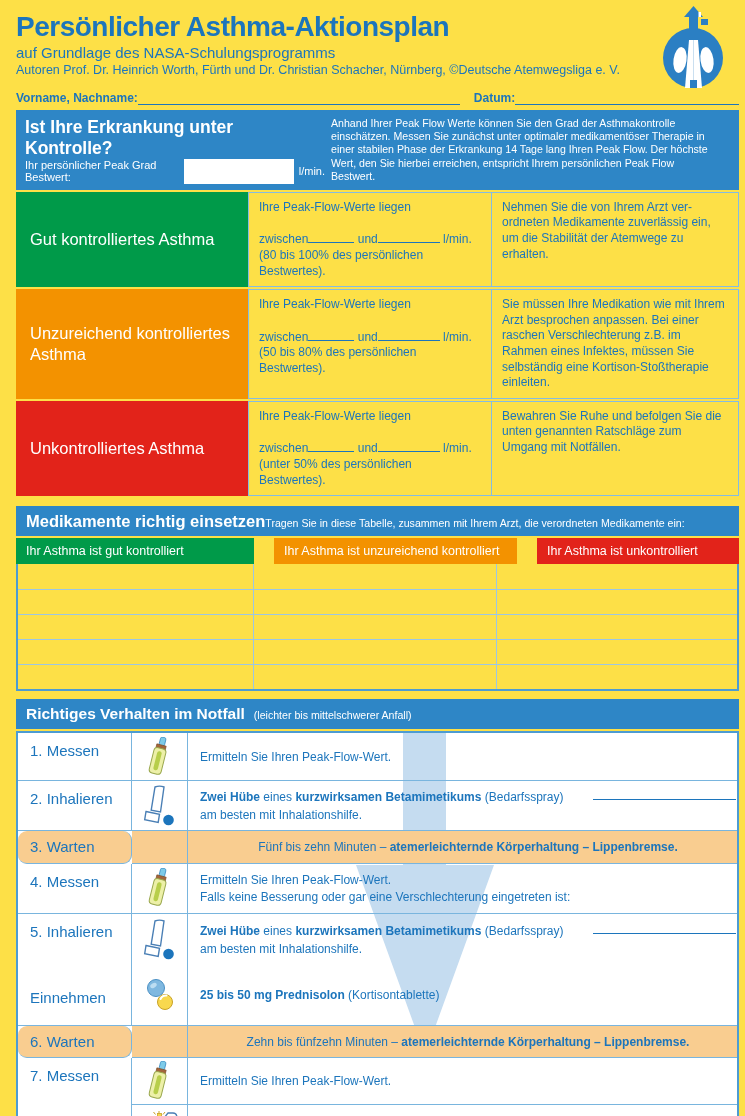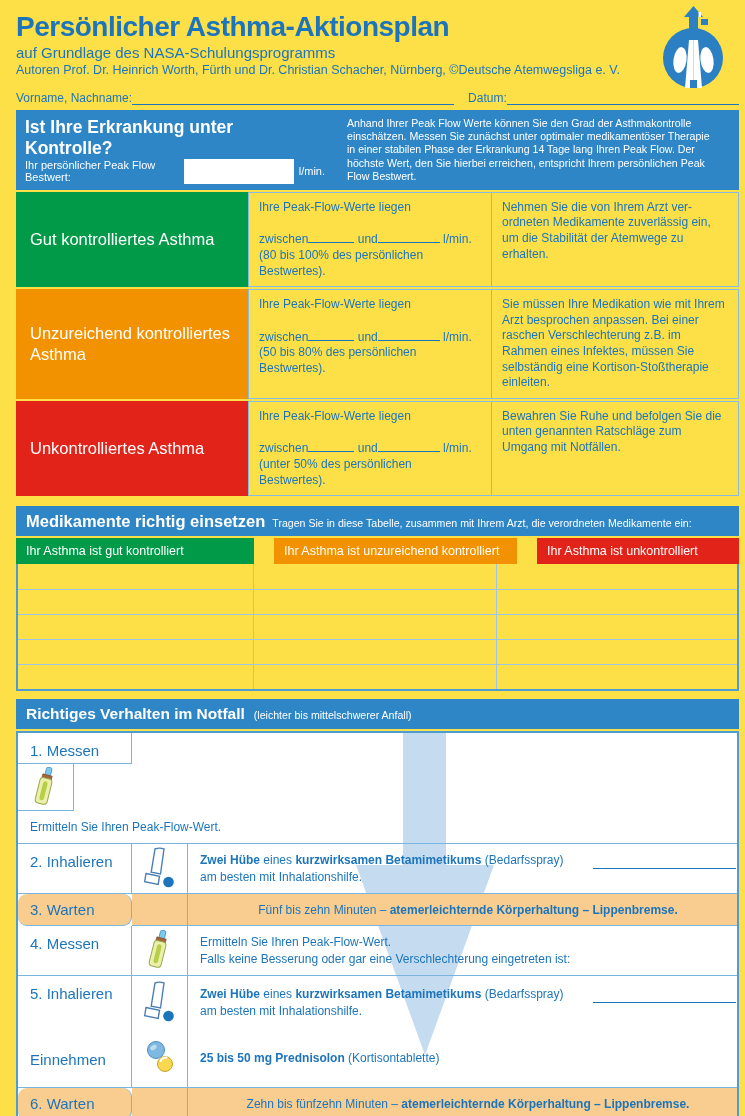--- a/index.html
+++ b/index.html
@@ -7,44 +7,44 @@
   .page {
     position:relative; width:745px; height:1116px; background:#fde047;
     color:#1C75BC; overflow:hidden; padding:12px 6px 0 16px;
   }
   
   .hd-title { font-size:28px; font-weight:bold; letter-spacing:-0.5px; line-height:1.1; }
   .hd-sub   { font-size:15px; font-weight:normal; margin-top:1px; }
   .hd-auth  { font-size:12.5px; margin-top:2px; }
   .logo { position:absolute; top:6px; right:8px; }
   
-  .formline { display:flex; align-items:flex-end; margin-top:14px; font-size:12px; }
+  .formline { display:flex; align-items:flex-end; margin-top:14px; font-size:12px;font-weight:bold; }
   .blankline { border-bottom:1.3px solid #1C75BC; height:14px; }
   .fl-name { flex:0 0 322px; margin-right:8px; }
   .fl-gap  { width:6px; }
   .fl-date { flex:1; }
   .lbl { white-space:nowrap; }
   
   .s1 { margin-top:5px; }
-  .s1-head { display:flex; background:#2E86C6; color:#fff; padding:7px 25px 6px 9px; min-height:57px;gap:16px; }
+  .s1-head { display:flex; background:#2E86C6; color:#fff; padding:7px 25px 6px 9px; min-height:57px; }
   .s1-left { width:300px; display:flex; flex-direction:column; justify-content:space-between; }
   .s1-title { font-size:17.5px; font-weight:bold; }
   .s1-bestrow { display:flex; align-items:center; font-size:11px; gap:5px; }
   .s1-input { width:110px; height:25px; background:#fff; border:none; font-size:13px; color:#1C75BC; padding:0 6px; }
   .s1-right { flex:1; font-size:10.6px; line-height:1.26; padding-left:6px; }
   .crow { display:flex; margin-top:2px; min-height:94px; }
   .crow .c1 { width:232px; color:#fff; font-size:16.5px; display:flex; align-items:center; padding:8px 14px; line-height:1.25; }
   .crow .c2 { width:243px; border:1px solid #85BCE2; border-right:none; padding:7px 10px; font-size:12px; line-height:1.3; }
   .crow .c3 { flex:1; border:1px solid #85BCE2; padding:7px 10px; font-size:12px; line-height:1.3; }
   .flowline { margin-top:17px; white-space:nowrap; }
   .blank { display:inline-block; border-bottom:1px solid #1C75BC; height:11px; }
   .b46 { width:46px; } .b62 { width:62px; }
   
   .s2 { margin-top:10px; }
-  .s2-bar { background:#2E86C6; color:#fff; padding:6px 10px 5px 10px; display:flex; align-items:baseline; gap:7px; }
+  .s2-bar { background:#2E86C6; color:#fff; padding:6px 10px 5px 10px; display:flex; align-items:baseline; }
   .s2-title { font-size:16.5px; font-weight:bold; }
   .s2-note { font-size:10.6px; }
   .s2-cols { display:flex; gap:20px; margin-top:2px; }
   .s2-col { color:#fff; font-size:12.5px; padding:6px 10px; }
   .s2c1 { width:238px; } .s2c2 { width:243px; } .s2c3 { flex:1; }
   .s2-grid { border:2px solid #4D9CD2; border-top:none; }
   .s2-row { display:flex; height:25px; border-top:1px solid #9CC6E4; }
   .s2-row:first-child { border-top:none; }
   .s2-cell { border-right:1px solid #9CC6E4; }
   .s2-cell:last-child { border-right:none; }
@@ -60,24 +60,24 @@
   .ec { border-right:1px solid #79B5DE; border-bottom:1px solid #79B5DE; }
   .ec-label { width:114px; font-size:15px; padding:9px 4px 4px 12px; }
   .ec-icon  { width:56px; display:flex; align-items:center; justify-content:center; padding:3px 0; }
   .ec-text  { flex:1; font-size:12px; line-height:1.45; padding:8px 1px 6px 12px; border-right:none; display:flex; flex-direction:column; justify-content:center; }
   .erow:last-child .ec { border-bottom:none; }
   .nb { border-bottom:none !important; }
   .orange-row .ec { background:#F9CD90; }
   .orange-row .ec-label { padding-top:4px;border-radius:9px; }
   .orange-row { min-height:24px; align-items:center; }
   .orange-row .ec-text, .orange-row .ec-label, .orange-row .ec-icon { align-self:stretch; display:flex; align-items:center; }
-  .h48 { min-height:48px;flex-direction:column; } .h50 { min-height:50px; } .h52 { min-height:52px; }
+  .h48 { min-height:48px; } .h50 { min-height:50px; } .h52 { min-height:52px; }
   .h60 { min-height:60px; } .h44 { min-height:44px; } .h38 { min-height:38px; }
   .bold { font-weight:bold; }
-  .medline { display:flex; align-items:flex-end;gap:28px; }
+  .medline { display:flex; align-items:flex-start;gap:28px; }
   .grow-line { flex:1; border-bottom:1px solid #1C75BC; height:11px; margin-left:2px; }
 </style>
 </head>
 <body>
 
 <div class="page">
 
   <div>
     <div class="hd-title">Persönlicher Asthma-Aktionsplan</div>
     <div class="hd-sub">auf Grundlage des NASA-Schulungsprogramms</div>
@@ -108,21 +108,21 @@
     <span class="fl-gap"></span>
     <span class="lbl">Datum:</span>
     <span class="blankline fl-date"></span>
   </div>
 
   <div class="s1">
     <div class="s1-head">
       <div class="s1-left">
         <div class="s1-title">Ist Ihre Erkrankung unter Kontrolle?</div>
         <div class="s1-bestrow">
-          <span>Ihr persönlicher Peak Flow Bestwert:</span>
+          <span>Ihr persönlicher Peak Grad Bestwert:</span>
           <input class="s1-input" type="text" value="" style="">
           <span>l/min.</span>
         </div>
       </div>
       <div class="s1-right">Anhand Ihrer Peak Flow Werte können Sie den Grad der Asthmakontrolle einschätzen. Messen Sie zunächst unter optimaler medikamentöser Therapie in einer stabilen Phase der Erkrankung 14 Tage lang Ihren Peak Flow. Der höchste Wert, den Sie hierbei erreichen, entspricht Ihrem persönlichen Peak Flow Bestwert.</div>
     </div>
 
     <div class="crow">
       <div class="c1" style="background-color: rgb(0, 154, 73);">Gut kontrolliertes Asthma</div>
       <div class="c2">

